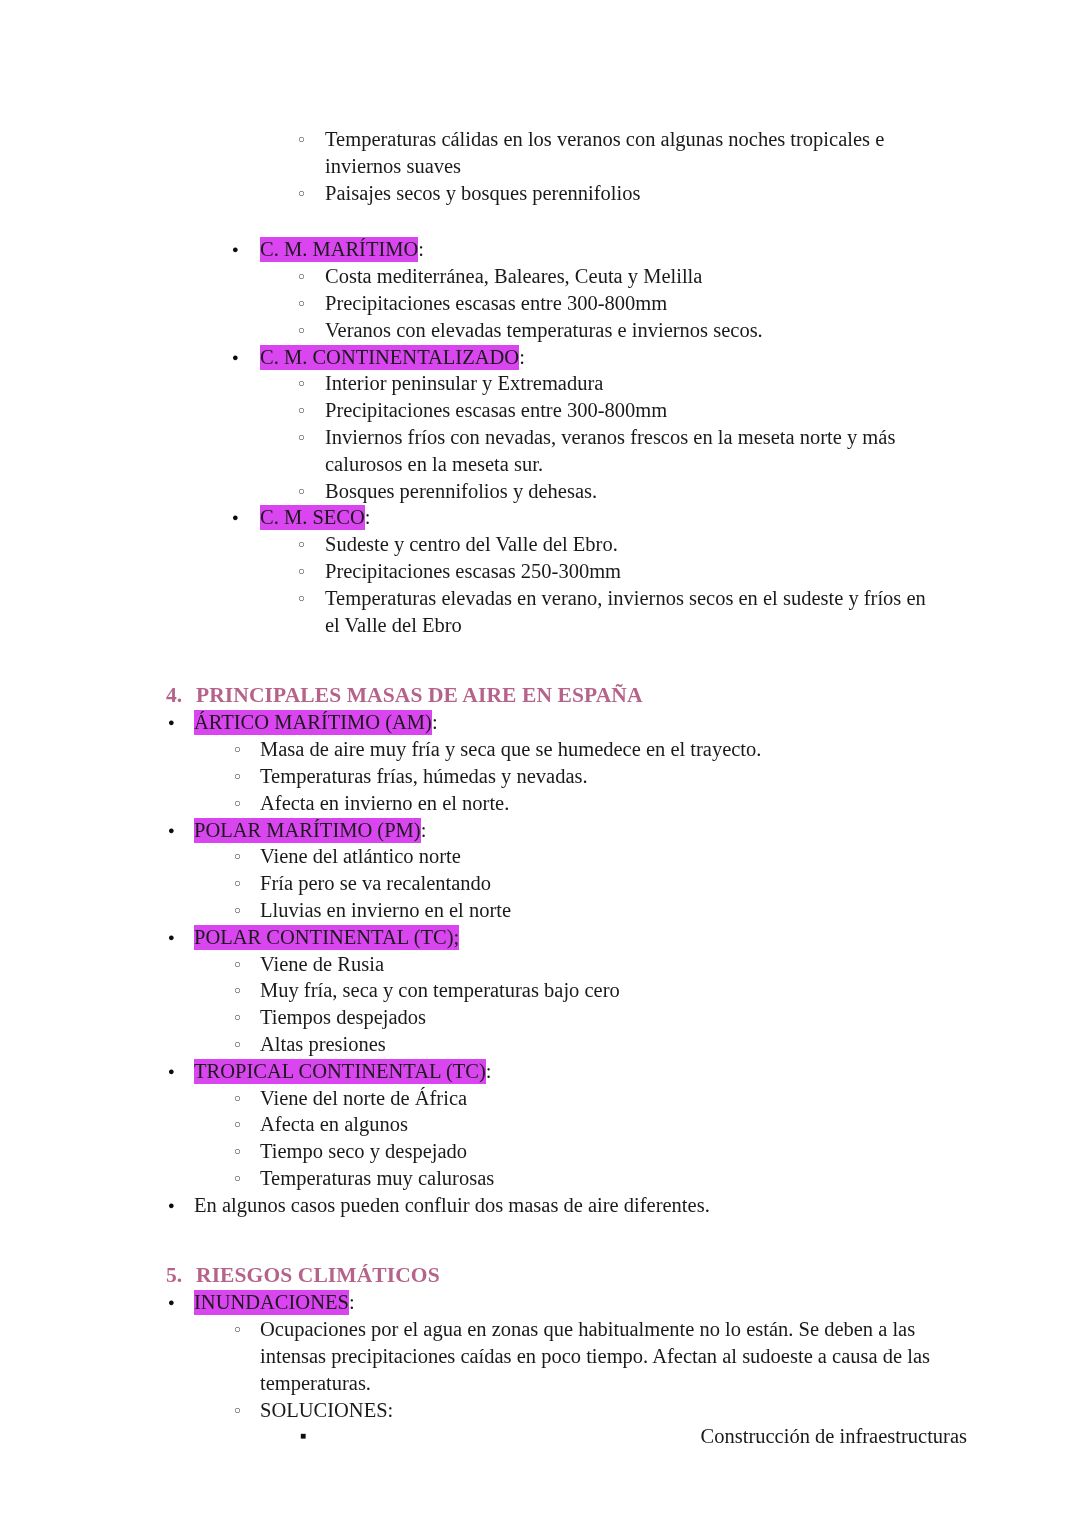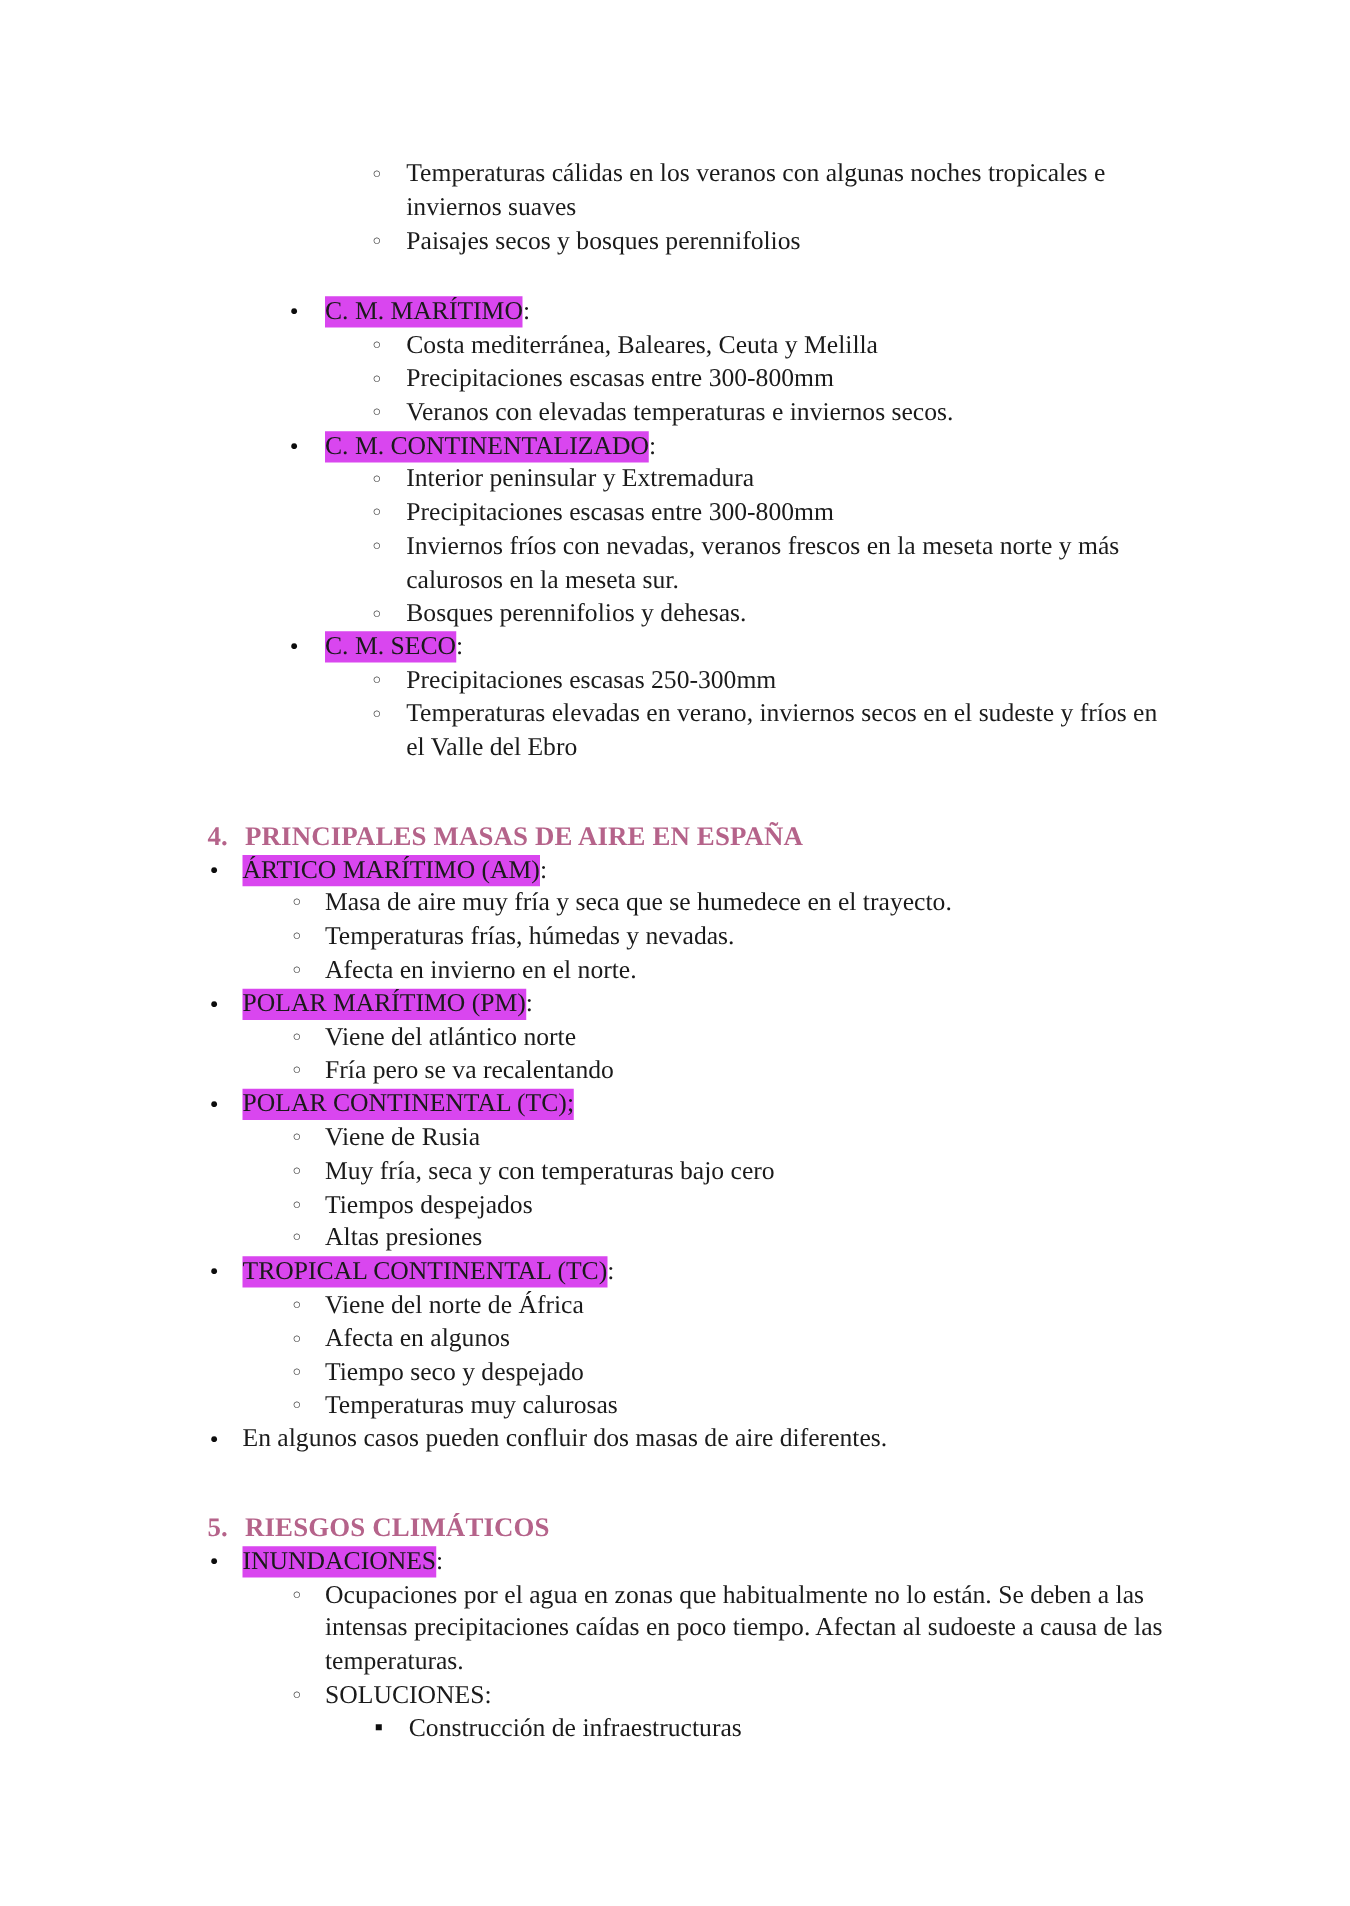--- a/index.html
+++ b/index.html
@@ -49,21 +49,21 @@
   .b-circle::before { content: "\25CB"; font-size: 11.5px; position: relative; top: -3px; color: #333; }
   .b-square::before { content: "\25A0"; font-size: 10px; position: relative; top: -4px; }
 
   
   
   .lvl1-deep { margin-left: 232px; padding-left: 28px; }
   .lvl2-deep { margin-left: 298px; padding-left: 27px; }
   
   .lvl1 { margin-left: 168px; padding-left: 26px; }
   .lvl2 { margin-left: 234px; padding-left: 26px; }
-  .lvl3 { margin-left: 300px; padding-left: 27px; }
+  .lvl3 { margin-left: 300px; padding-left: 27px; text-align: right; }
 
   .w-deep1 { max-width: 710px; }
   .w-deep2 { max-width: 618px; }
   .w1 { max-width: 775px; }
   .w2 { max-width: 690px; }
   .w3 { max-width: 640px; }
 
   
   .hl {
     background: #d946ef;
@@ -147,20 +147,24 @@
     <span class="bullet b-circle"></span>
     <span class="txt">Bosques perennifolios y dehesas.</span>
   </div>
 
   <div class="row lvl1-deep w-deep1">
     <span class="bullet b-disc"></span>
     <span class="txt"><span class="hl">C. M. SECO</span><span>:</span></span>
   </div>
   <div class="row lvl2-deep w-deep2">
     <span class="bullet b-circle"></span>
+    <span class="txt">Sudeste y centro del Valle del Ebro.</span>
+  </div>
+  <div class="row lvl2-deep w-deep2">
+    <span class="bullet b-circle"></span>
     <span class="txt">Precipitaciones escasas 250-300mm</span>
   </div>
   <div class="row lvl2-deep w-deep2">
     <span class="bullet b-circle"></span>
     <span class="txt">Temperaturas elevadas en verano, inviernos secos en el sudeste y fríos en el Valle del Ebro</span>
   </div>
 
   <div class="sp-30"></div>
   <div style="height:13px"></div>
 
@@ -191,20 +195,24 @@
     <span class="txt"><span class="hl">POLAR MARÍTIMO (PM)</span><span>:</span></span>
   </div>
   <div class="row lvl2 w2">
     <span class="bullet b-circle"></span>
     <span class="txt">Viene del atlántico norte</span>
   </div>
   <div class="row lvl2 w2">
     <span class="bullet b-circle"></span>
     <span class="txt">Fría pero se va recalentando</span>
   </div>
+  <div class="row lvl2 w2">
+    <span class="bullet b-circle"></span>
+    <span class="txt">Lluvias en invierno en el norte</span>
+  </div>
 
   <div class="row lvl1 w1">
     <span class="bullet b-disc"></span>
     <span class="txt"><span class="hl">POLAR CONTINENTAL (TC);</span></span>
   </div>
   <div class="row lvl2 w2">
     <span class="bullet b-circle"></span>
     <span class="txt">Viene de Rusia</span>
   </div>
   <div class="row lvl2 w2">

